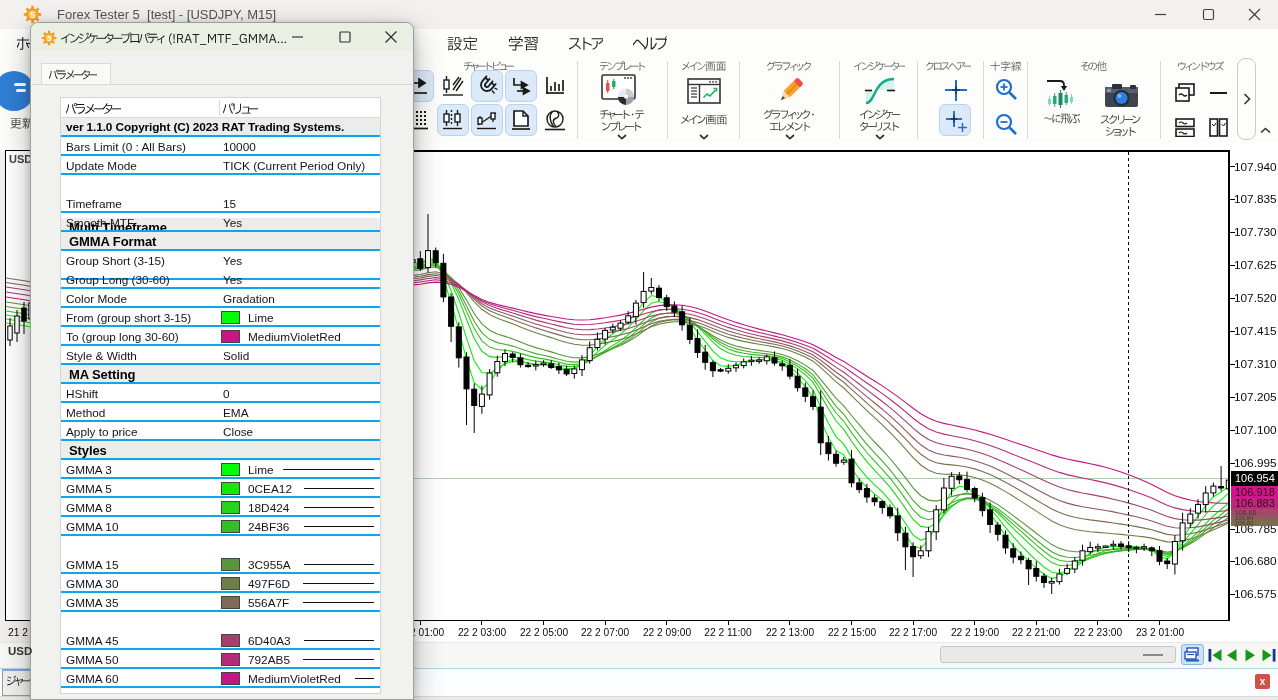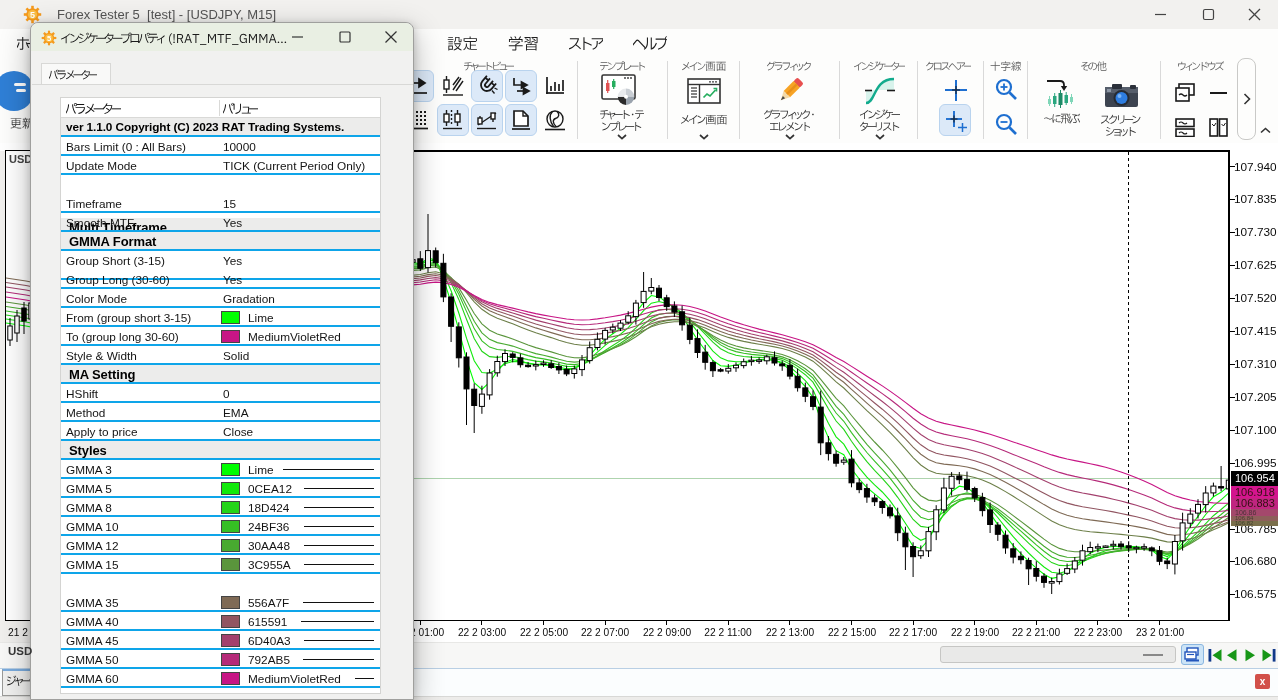--- a/index.html
+++ b/index.html
@@ -1127,44 +1127,38 @@
         <i class="sw" style="background:#24D418"></i>
         <span class="cv">18D424</span>
         <i class="lns" style="left:243px;width:70px"></i>
       </div>
 <div class="trow" style="top:419px;height:19px">
         <span class="c1">GMMA 10</span>
         <i class="sw" style="background:#36BF24"></i>
         <span class="cv">24BF36</span>
         <i class="lns" style="left:243px;width:70px"></i>
       </div>
-<div class="trow" style="top:438px;height:19px">
-        <span class="c1">GMMA 12</span>
-        <i class="sw" style="background:#48AA30"></i>
-        <span class="cv">30AA48</span>
-        <i class="lns" style="left:243px;width:70px"></i>
-      </div>
 <div class="trow" style="top:457px;height:19px">
         <span class="c1">GMMA 15</span>
         <i class="sw" style="background:#5A953C"></i>
         <span class="cv">3C955A</span>
         <i class="lns" style="left:243px;width:70px"></i>
       </div>
+<div class="trow" style="top:476px;height:19px">
+        <span class="c1">GMMA 30</span>
+        <i class="sw" style="background:#6D7F49"></i>
+        <span class="cv">497F6D</span>
+        <i class="lns" style="left:242px;width:71px"></i>
+      </div>
 <div class="trow" style="top:495px;height:19px">
         <span class="c1">GMMA 35</span>
         <i class="sw" style="background:#7F6A55"></i>
         <span class="cv">556A7F</span>
         <i class="lns" style="left:242px;width:71px"></i>
       </div>
-<div class="trow" style="top:514px;height:19px">
-        <span class="c1">GMMA 40</span>
-        <i class="sw" style="background:#915561"></i>
-        <span class="cv">615591</span>
-        <i class="lns" style="left:240px;width:73px"></i>
-      </div>
 <div class="trow" style="top:533px;height:19px">
         <span class="c1">GMMA 45</span>
         <i class="sw" style="background:#A3406D"></i>
         <span class="cv">6D40A3</span>
         <i class="lns" style="left:243px;width:70px"></i>
       </div>
 <div class="trow" style="top:552px;height:19px">
         <span class="c1">GMMA 50</span>
         <i class="sw" style="background:#B52A79"></i>
         <span class="cv">792AB5</span>

